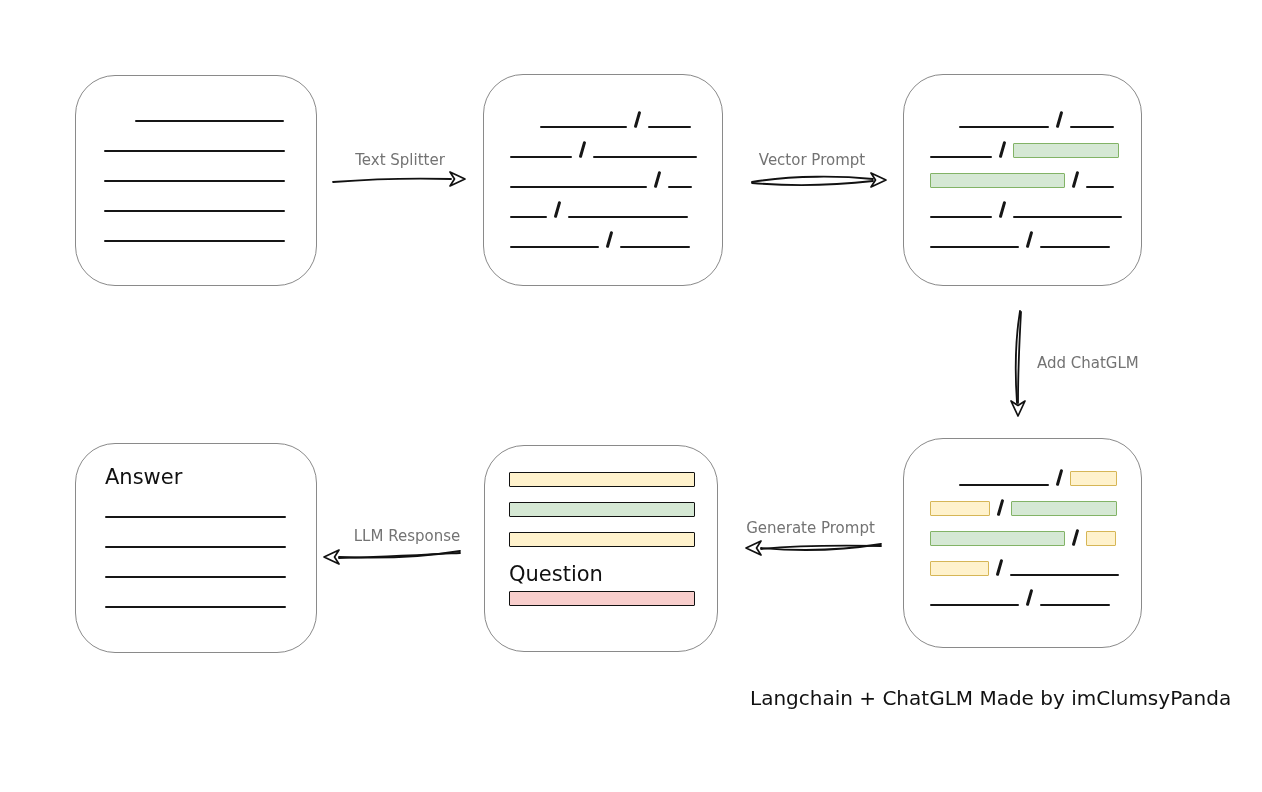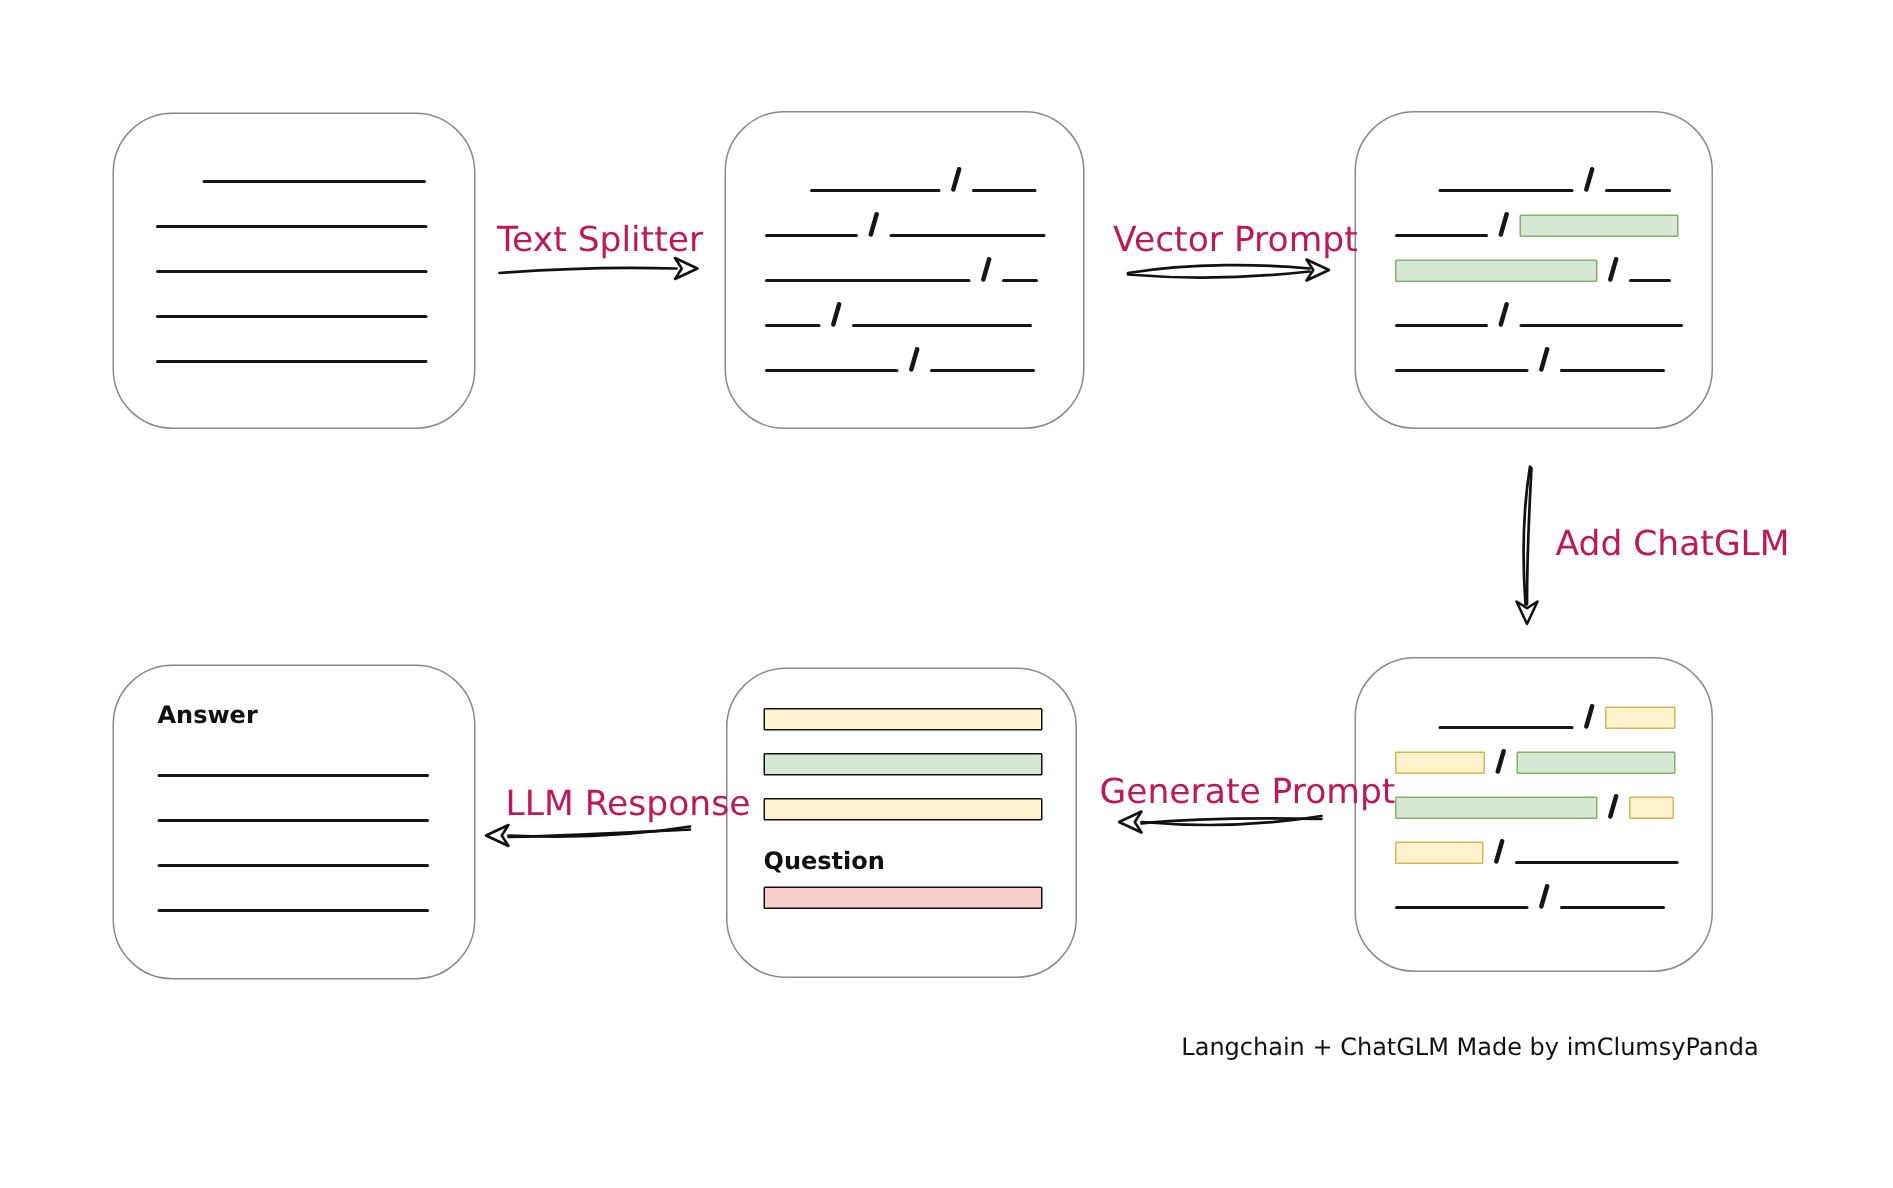--- a/index.html
+++ b/index.html
@@ -26,37 +26,37 @@
   .seg-row { display:flex; align-items:flex-end; height:30px; gap:7px; }
   .seg-line { height:2.2px; background:#161616; flex:0 0 auto; border-radius:1px; }
   .seg-slash { width:2.6px; height:17px; background:#161616; transform:rotate(16deg);
                border-radius:1.3px; margin:0 2px; flex:0 0 auto; }
   .seg-chip { height:13px; border:1.6px solid; flex:0 0 auto; border-radius:1px; }
 
   .chip-green  { background:var(--green-fill);  border-color:var(--green-border); }
   .chip-yellow { background:var(--yellow-fill); border-color:var(--yellow-border); }
   .chip-red    { background:var(--red-fill);    border-color:var(--red-border); }
 
-  .node-label { font-size:16px; line-height:22px; color:#111;font-weight:bold; }
+  .node-label { font-size:21px; line-height:22px; color:#111; }
   .bars .bar { width:100%; height:13px; border:1.6px solid; box-sizing:content-box;
                margin-bottom:15px; border-radius:1px; }
   .bars { margin-top:8px; }
   .bars.single { margin-top:5px; }
   .q-label { margin-top:0px; line-height:24px; }
   .answer-rows { margin-top:0px; }
 
-  .arrow-label { position:absolute; font-size:23px; line-height:22px; color:#be185d;
+  .arrow-label { position:absolute; font-size:15px; line-height:22px; color:#737373;
                  text-align:center; white-space:nowrap; }
   .lbl-ts { left:330px; top:149px; width:140px; }
   .lbl-vs { left:742px; top:149px; width:140px; }
   .lbl-ac { left:1037px; top:352px; width:130px; text-align:left; }
   .lbl-gp { left:733px; top:517px; width:155px; }
   .lbl-lr { left:337px; top:525px; width:140px; }
   .caption { position:absolute; left:750px; top:685px; width:460px; text-align:center;
-             font-size:16px; line-height:26px; color:#111; white-space:nowrap; }
+             font-size:20px; line-height:26px; color:#111; white-space:nowrap; }
 </style>
 </head>
 <body>
 
 <div class="canvas">
 
   <svg class="arrows" viewBox="0 0 1262 792">
 
     <g>
       <path class="al" d="M 333 182 C 372 179 418 178 451 179"></path>

